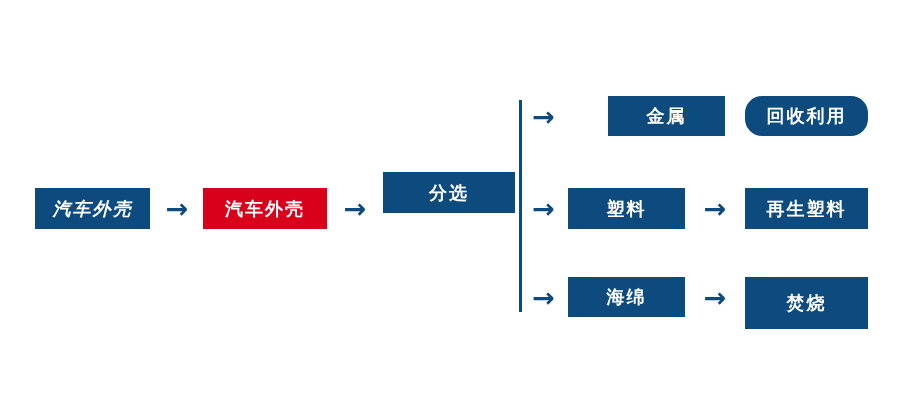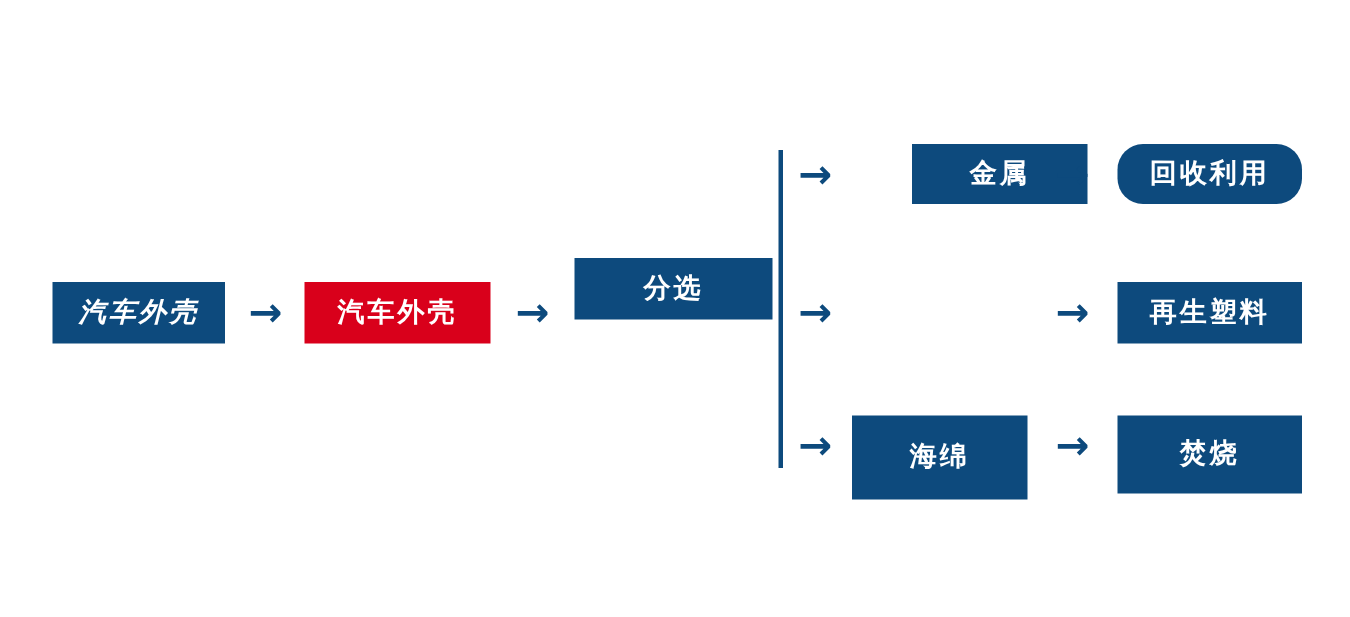--- a/index.html
+++ b/index.html
@@ -63,21 +63,22 @@
   <div class="node blue" style="left:383px; top:172px; width:132px; height:41px;">分选</div>
 
   <div class="vline" style="left:519px; top:100px; width:3px; height:212px;"></div>
 
   <div class="arrow" style="left:521px; top:96px; width:45px; height:40px;">→</div>
   <div class="node blue" style="left:568px; top:96px; width:117px; height:40px;margin-left:40px;">金属</div>
   <div class="arrow" style="left:687px; top:96px; width:56px; height:40px;">→</div>
   <div class="node blue" style="left:745px; top:96px; width:123px; height:40px;border-radius:17px;">回收利用</div>
 
   <div class="arrow" style="left:521px; top:188px; width:45px; height:41px;">→</div>
+  <div class="node blue" style="left:568px; top:188px; width:117px; height:41px;">塑料</div>
   <div class="arrow" style="left:687px; top:188px; width:56px; height:41px;">→</div>
   <div class="node blue" style="left:745px; top:188px; width:123px; height:41px;">再生塑料</div>
 
   <div class="arrow" style="left:521px; top:277px; width:45px; height:40px;">→</div>
-  <div class="node blue" style="left:568px; top:277px; width:117px; height:56px;text-align:right;">海绵</div>
+  <div class="node blue" style="left:568px; top:277px; width:117px; height:40px;text-align:right;">海绵</div>
   <div class="arrow" style="left:687px; top:277px; width:56px; height:40px;">→</div>
   <div class="node blue" style="left:745px; top:277px; width:123px; height:52px;">焚烧</div>
 
 </div>
 
 </body></html>

